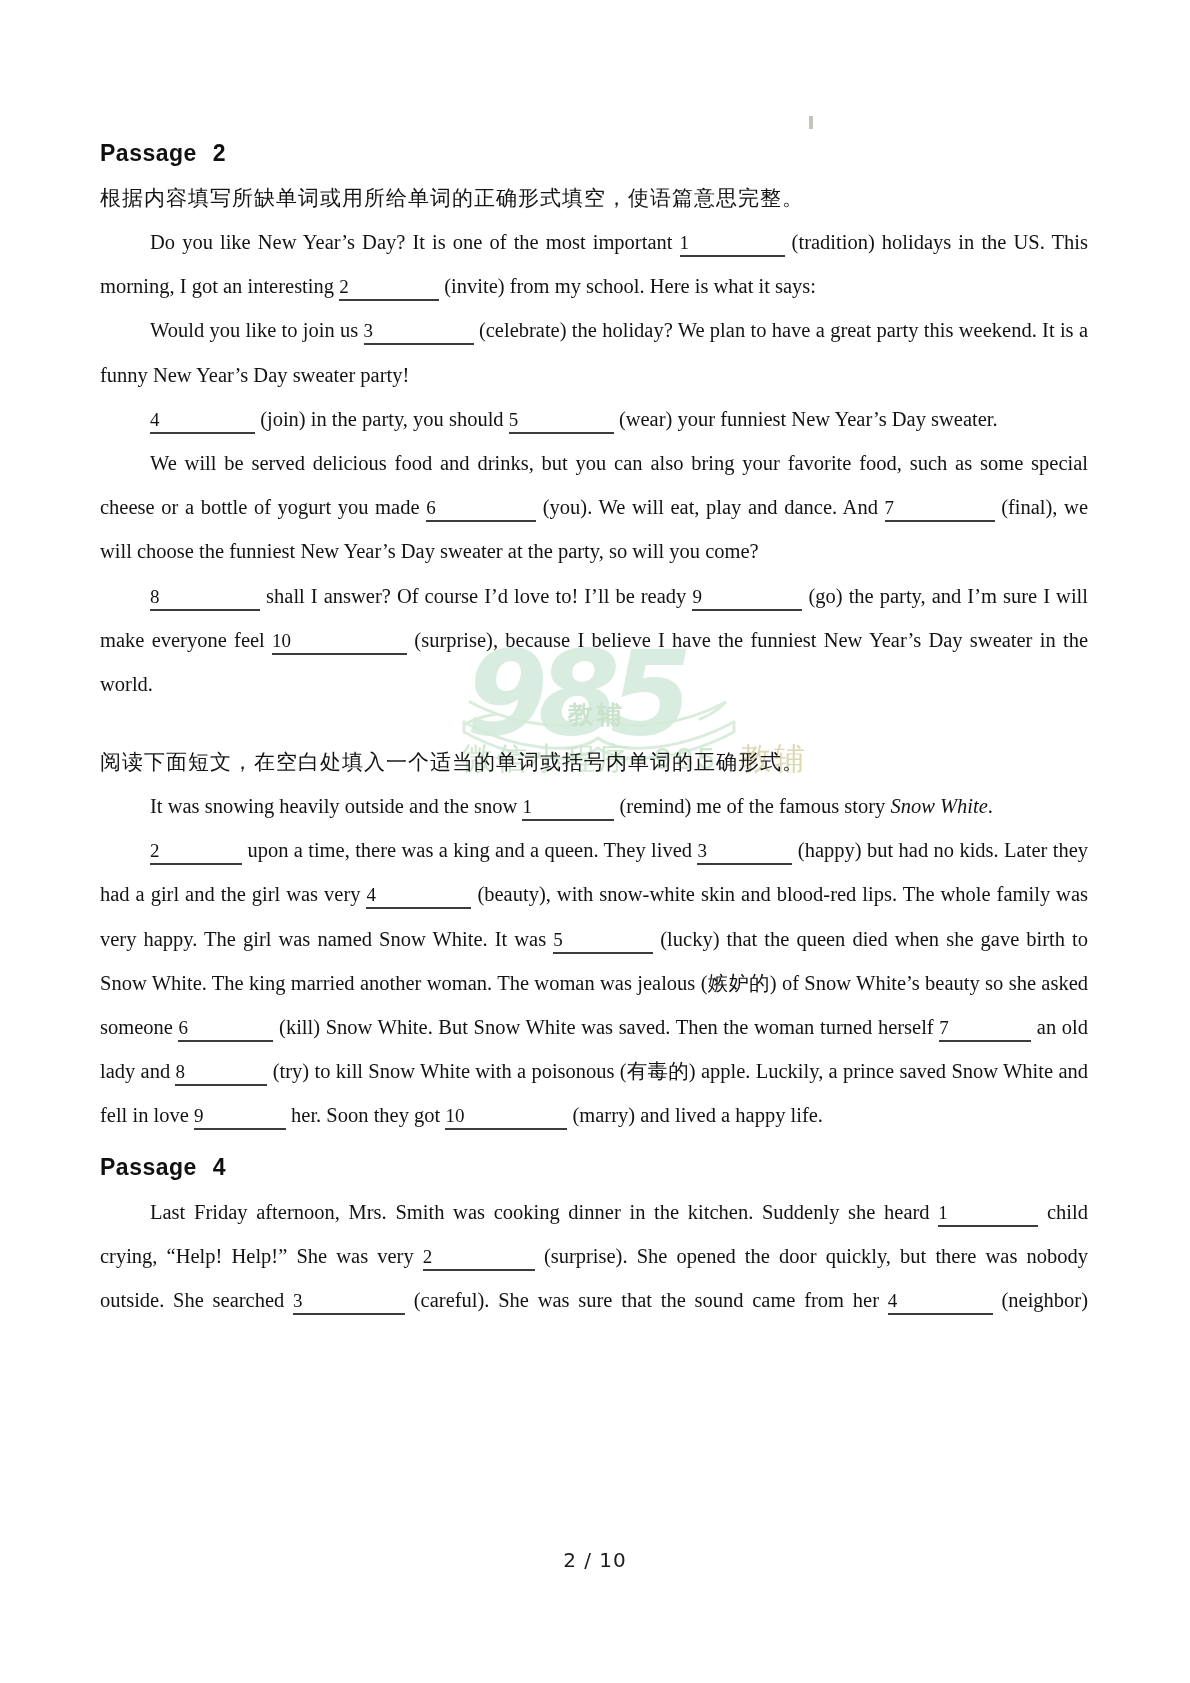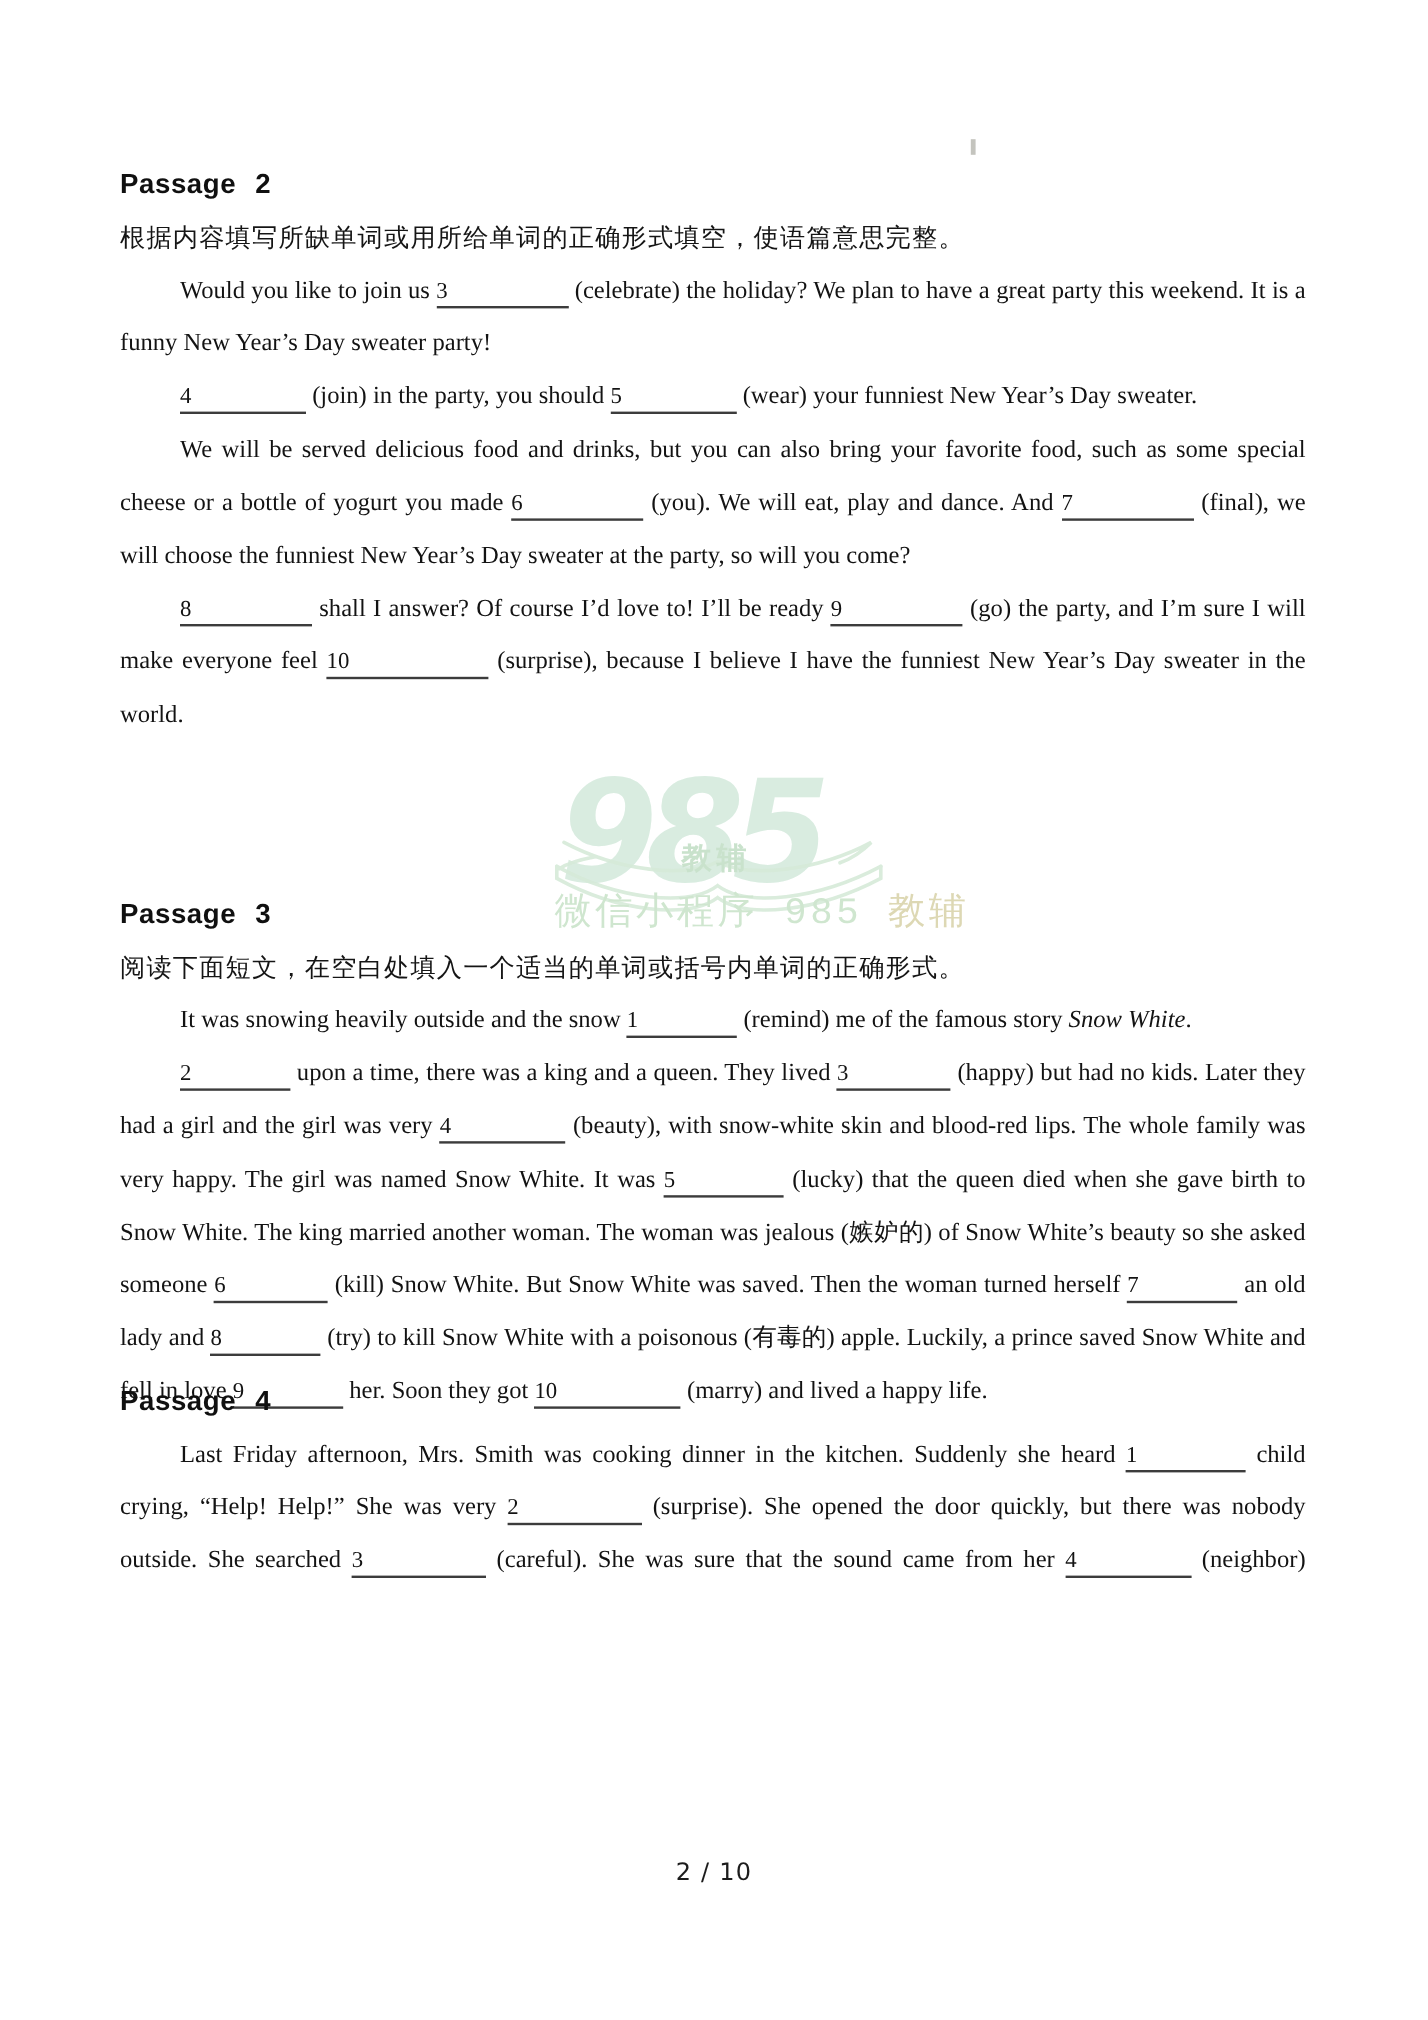--- a/index.html
+++ b/index.html
@@ -108,29 +108,29 @@
       <path d="M4 36 L 4 46 C 55 74 114 80 138 62 C 162 80 221 74 274 46 L 274 36"></path>
     </svg>
     <div class="wm-label">教辅</div>
     <div class="wm-bottom"><span>微信小程序</span> <span>985</span> <span class="wm-yellow">教辅</span></div>
   </div>
 
   <section class="passage passage-2">
     <h2>Passage 2</h2>
     <p class="instruction">根据内容填写所缺单词或用所给单词的正确形式填空，使语篇意思完整。</p>
     <div class="paragraphs">
+        <p>Do you like New Year’s Day? It is one of the most important <span class="blank" style="min-width: 105px;">1</span> (tradition) holidays in the US. This morning, I got an interesting <span class="blank" style="min-width: 100px;">2</span> (invite) from my school. Here is what it says:</p>
         <p>Would you like to join us <span class="blank" style="min-width: 110px;">3</span> (celebrate) the holiday? We plan to have a great party this weekend. It is a funny New Year’s Day sweater party!</p>
         <p><span class="blank" style="min-width: 105px;">4</span> (join) in the party, you should <span class="blank" style="min-width: 105px;">5</span> (wear) your funniest New Year’s Day sweater.</p>
         <p>We will be served delicious food and drinks, but you can also bring your favorite food, such as some special cheese or a bottle of yogurt you made <span class="blank" style="min-width: 110px;">6</span> (you). We will eat, play and dance. And <span class="blank" style="min-width: 110px;">7</span> (final), we will choose the funniest New Year’s Day sweater at the party, so will you come?</p>
         <p><span class="blank" style="min-width: 110px;">8</span> shall I answer? Of course I’d love to! I’ll be ready <span class="blank" style="min-width: 110px;">9</span> (go) the party, and I’m sure I will make everyone feel <span class="blank" style="min-width: 135px;">10</span> (surprise), because I believe I have the funniest New Year’s Day sweater in the world.</p>
       </div>
   </section>
 
   <section class="passage passage-3">
-    <h2>Passage 3</h2>
     <p class="instruction">阅读下面短文，在空白处填入一个适当的单词或括号内单词的正确形式。</p>
     <div class="paragraphs">
         <p>It was snowing heavily outside and the snow <span class="blank" style="min-width: 92px;">1</span> (remind) me of the famous story <i>Snow White</i>.</p>
         <p><span class="blank" style="min-width: 92px;">2</span> upon a time, there was a king and a queen. They lived <span class="blank" style="min-width: 95px;">3</span> (happy) but had no kids. Later they had a girl and the girl was very <span class="blank" style="min-width: 105px;">4</span> (beauty), with snow-white skin and blood-red lips. The whole family was very happy. The girl was named Snow White. It was <span class="blank" style="min-width: 100px;">5</span> (lucky) that the queen died when she gave birth to Snow White. The king married another woman. The woman was jealous (嫉妒的) of Snow White’s beauty so she asked someone <span class="blank" style="min-width: 95px;">6</span> (kill) Snow White. But Snow White was saved. Then the woman turned herself <span class="blank" style="min-width: 92px;">7</span> an old lady and <span class="blank" style="min-width: 92px;">8</span> (try) to kill Snow White with a poisonous (有毒的) apple. Luckily, a prince saved Snow White and fell in love <span class="blank" style="min-width: 92px;">9</span> her. Soon they got <span class="blank" style="min-width: 122px;">10</span> (marry) and lived a happy life.</p>
       </div>
   </section>
 
   <section class="passage passage-4">
     <h2>Passage 4</h2>
     <div class="paragraphs">

